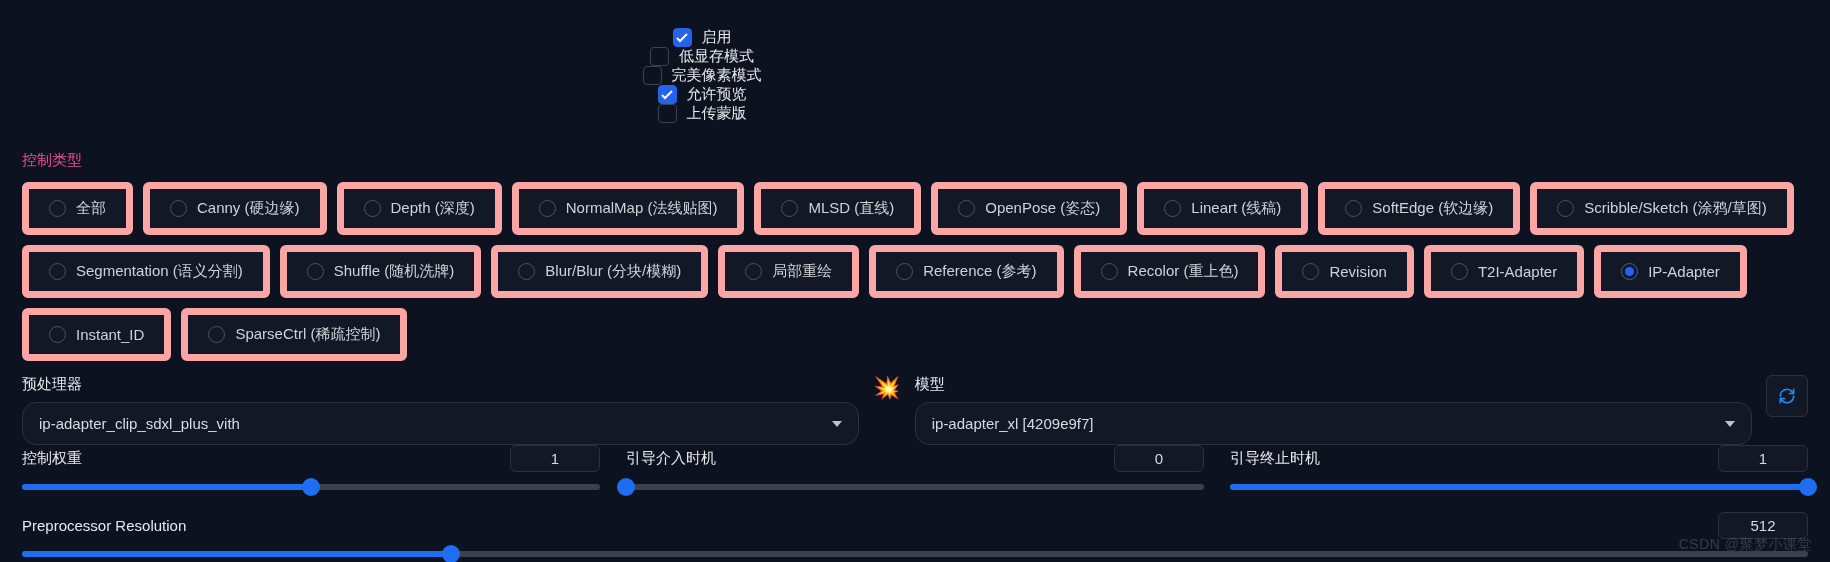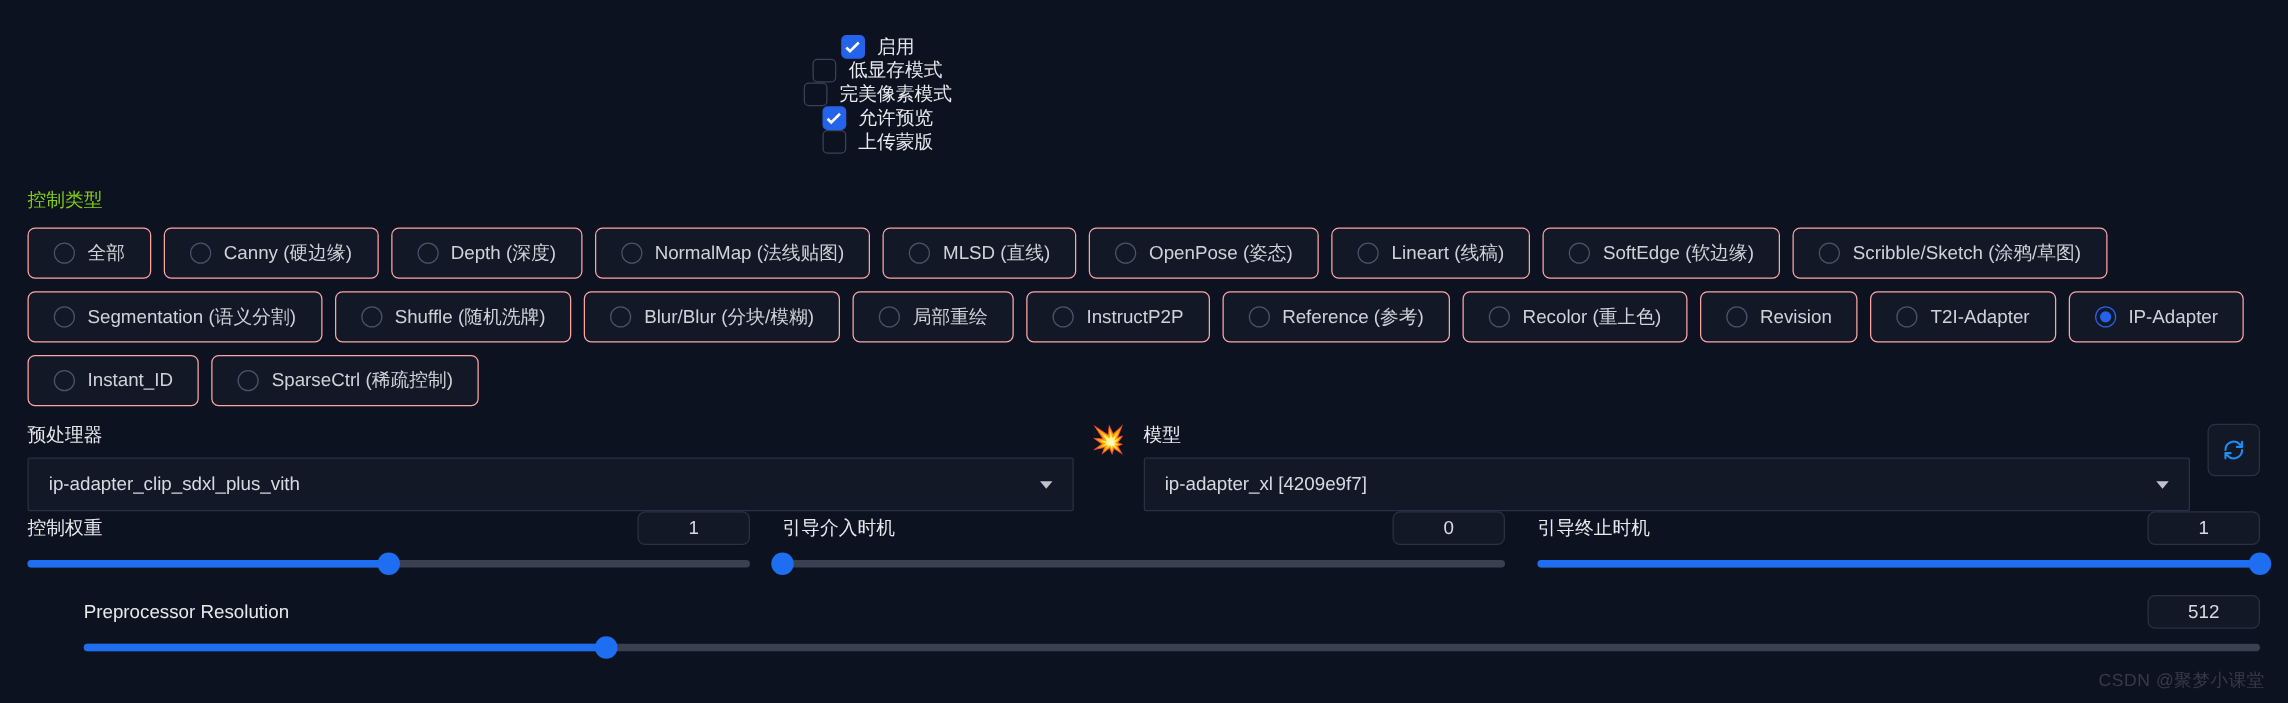--- a/index.html
+++ b/index.html
@@ -13,31 +13,31 @@
   padding: 28px 22px 0 22px;
   position: relative;
 }
 .row { display: flex; align-items: center; }
 .cb-row { margin-bottom: 28px; }
 .cb-item { display: flex; align-items: center; gap: 10px; }
 .cb { width: 19px; height: 19px; border: 1.5px solid #3a4256; border-radius: 4px; display: flex; align-items: center; justify-content: center; flex-shrink: 0; }
 .cb.checked { background: #2563eb; border-color: #2563eb; }
 .cb.checked svg { display: block; }
 .cb svg { display: none; }
-.section-label { color: #84cc16; margin-bottom: 12px; }
+.section-label { color: #ec4899; margin-bottom: 12px; }
 
 .radio-wrap { display: flex; flex-wrap: wrap; gap: 10px; margin-bottom: 12px; }
-.radio-btn { display: inline-flex; align-items: center; gap: 10px; padding: 10px 20px; border: 1px solid #fca5a5; background: #121826; border-radius: 6px; cursor: pointer; color: #d0d2d8; white-space: nowrap; }
+.radio-btn { display: inline-flex; align-items: center; gap: 10px; padding: 10px 20px; border: 7px solid #fca5a5; background: #121826; border-radius: 6px; cursor: pointer; color: #d0d2d8; white-space: nowrap; }
 .rdot { width: 17px; height: 17px; border: 1.5px solid #4a5368; border-radius: 50%; display: flex; align-items: center; justify-content: center; flex-shrink: 0; }
 .rdot.sel { border-color: #2563eb; }
 .rdot.sel::after { content: ""; width: 9px; height: 9px; background: #2563eb; border-radius: 50%; }
 
 .two-col { display: flex; gap: 14px; margin-top: 14px; }
 .col { flex: 1; display: flex; flex-direction: column; gap: 8px; }
-.dropdown { background: #121826; border: 1px solid #2a3142; border-radius: 2px; padding: 12px 16px; display: flex; align-items: center; justify-content: space-between; cursor: pointer; color: #d8dae2; }
+.dropdown { background: #121826; border: 1px solid #2a3142; border-radius: 14px; padding: 12px 16px; display: flex; align-items: center; justify-content: space-between; cursor: pointer; color: #d8dae2; }
 .dd-arrow { border-left: 5px solid transparent; border-right: 5px solid transparent; border-top: 6px solid #c0c3cc; }
 .explode { font-size: 22px; flex-shrink: 0; margin-bottom:10px }
 .reload-btn { width: 42px; height: 42px; border: 1px solid #2a3142; background: #121826; border-radius: 6px; display: flex; align-items: center; justify-content: center; cursor: pointer; flex-shrink:0; }
 
 .slider-row { display: flex; gap: 26px; }
 .slider-block { flex: 1; }
 .slider-head { display: flex; justify-content: space-between; align-items: center; margin-bottom: 12px; }
 .sval { background: #121826; border: 1px solid #2a3142; border-radius: 6px; padding: 4px 0; min-width: 90px; text-align: center; color: #d8dae2; }
 
 .track { position: relative; height: 6px; background: #3a4050; border-radius: 3px; }
@@ -130,24 +130,20 @@
     <div class="radio-btn">
       <span class="rdot"></span>
       <span>Blur/Blur (分块/模糊)</span>
     </div>
     <div class="radio-btn">
       <span class="rdot"></span>
       <span>局部重绘</span>
     </div>
     <div class="radio-btn">
       <span class="rdot"></span>
-      <span>InstructP2P</span>
-    </div>
-    <div class="radio-btn">
-      <span class="rdot"></span>
       <span>Reference (参考)</span>
     </div>
     <div class="radio-btn">
       <span class="rdot"></span>
       <span>Recolor (重上色)</span>
     </div>
     <div class="radio-btn">
       <span class="rdot"></span>
       <span>Revision</span>
     </div>
@@ -218,21 +214,21 @@
       <span>引导终止时机</span>
       <span class="sval">1</span>
     </div>
     <div class="track">
       <div class="fill" style="width:100%"></div>
       <div class="thumb" style="left:100%"></div>
     </div>
   </div>
 </div>
 
-<div class="slider-row" style="margin-top:22px;margin-left:45px;">
+<div class="slider-row" style="margin-top:22px;">
   <div class="slider-block">
     <div class="slider-head">
       <span>Preprocessor Resolution</span>
       <span class="sval">512</span>
     </div>
     <div class="track">
       <div class="fill" style="width:24%"></div>
       <div class="thumb" style="left:24%"></div>
     </div>
   </div>

